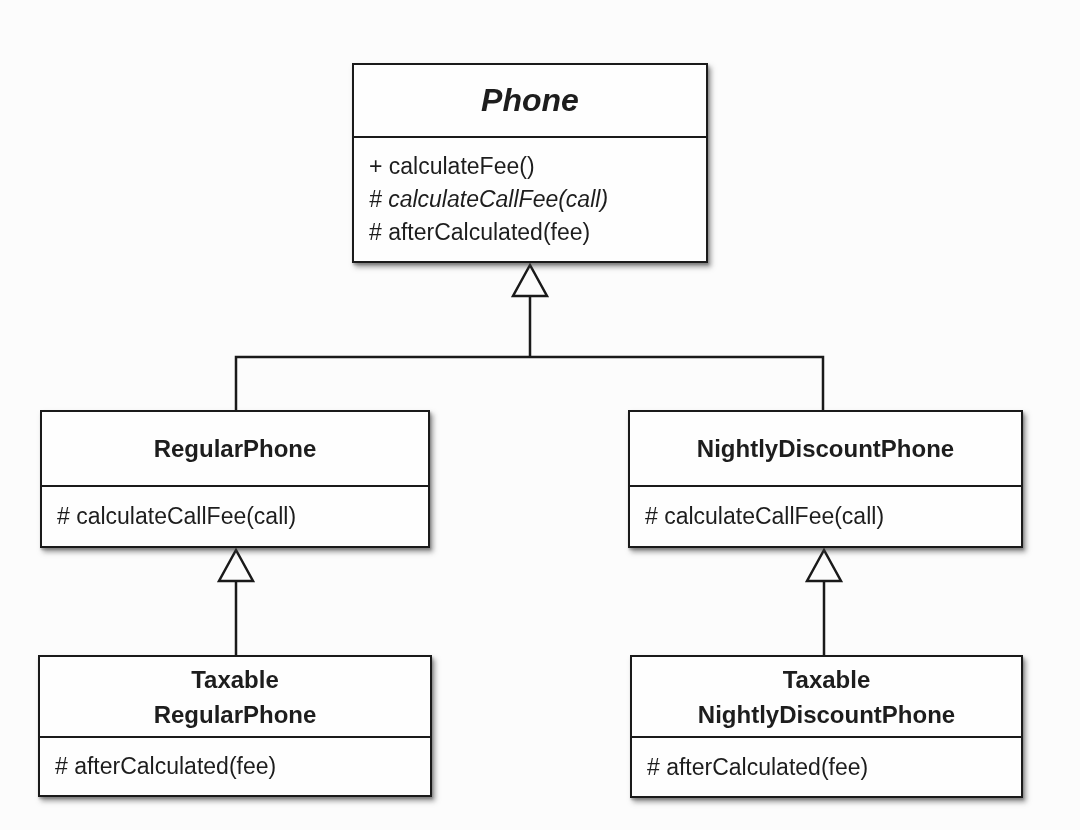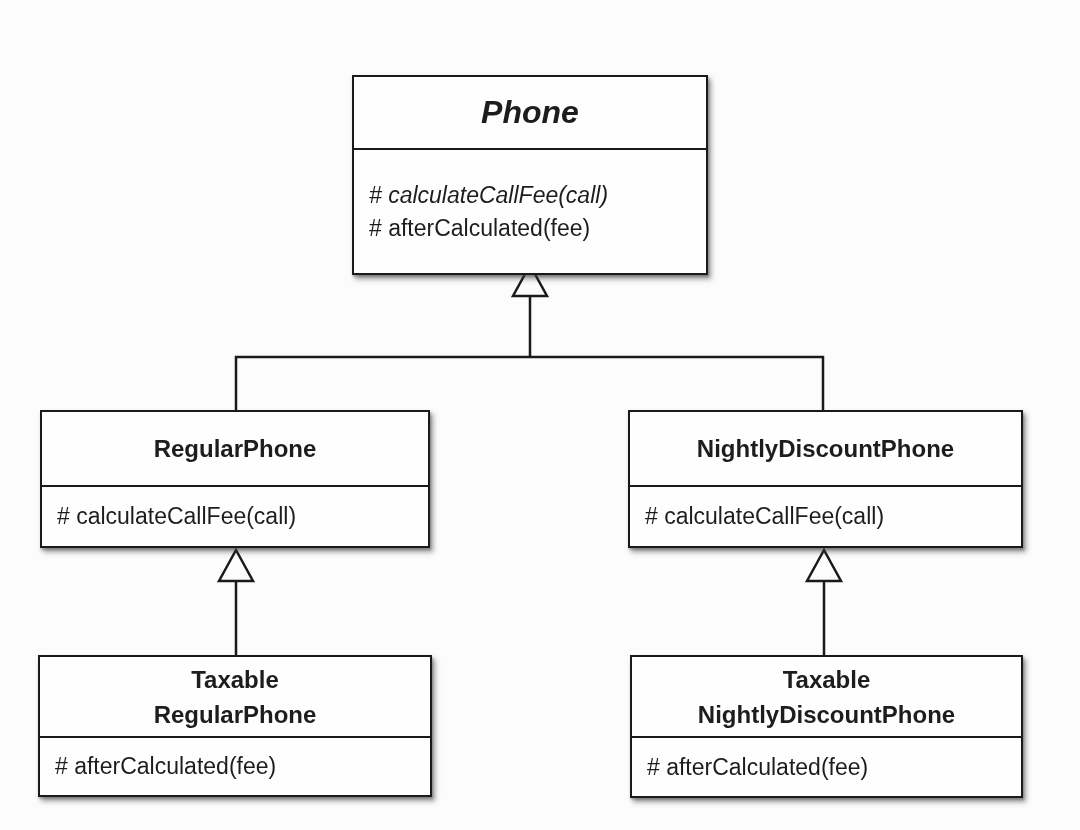--- a/index.html
+++ b/index.html
@@ -43,25 +43,26 @@
 
     <path d="M530,265 L513,296 L547,296 Z" fill="#fcfcfc" stroke="#1a1a1a" stroke-width="2.5"></path>
 
     <path d="M236,581 L236,657" fill="none" stroke="#1a1a1a" stroke-width="2.5"></path>
     <path d="M236,550 L219,581 L253,581 Z" fill="#fcfcfc" stroke="#1a1a1a" stroke-width="2.5"></path>
 
     <path d="M824,581 L824,657" fill="none" stroke="#1a1a1a" stroke-width="2.5"></path>
     <path d="M824,550 L807,581 L841,581 Z" fill="#fcfcfc" stroke="#1a1a1a" stroke-width="2.5"></path>
   </svg>
 
-  <div class="uml-class" style="left:352px;top:63px;width:356px;height:200px;margin-top:12px;">
+  <div class="uml-class" style="left:352px;top:63px;width:356px;height:200px;">
     <div class="uml-title em" style="height:73px;">
       <span>Phone</span>
     </div>
     <div class="uml-methods">
+      <div class="method">+ calculateFee()</div>
       <div class="method italic"># calculateCallFee(call)</div>
       <div class="method"># afterCalculated(fee)</div>
     </div>
   </div>
 
   <div class="uml-class" style="left:40px;top:410px;width:390px;height:138px;">
     <div class="uml-title" style="height:75px;">
       <span>RegularPhone</span>
     </div>
     <div class="uml-methods">

